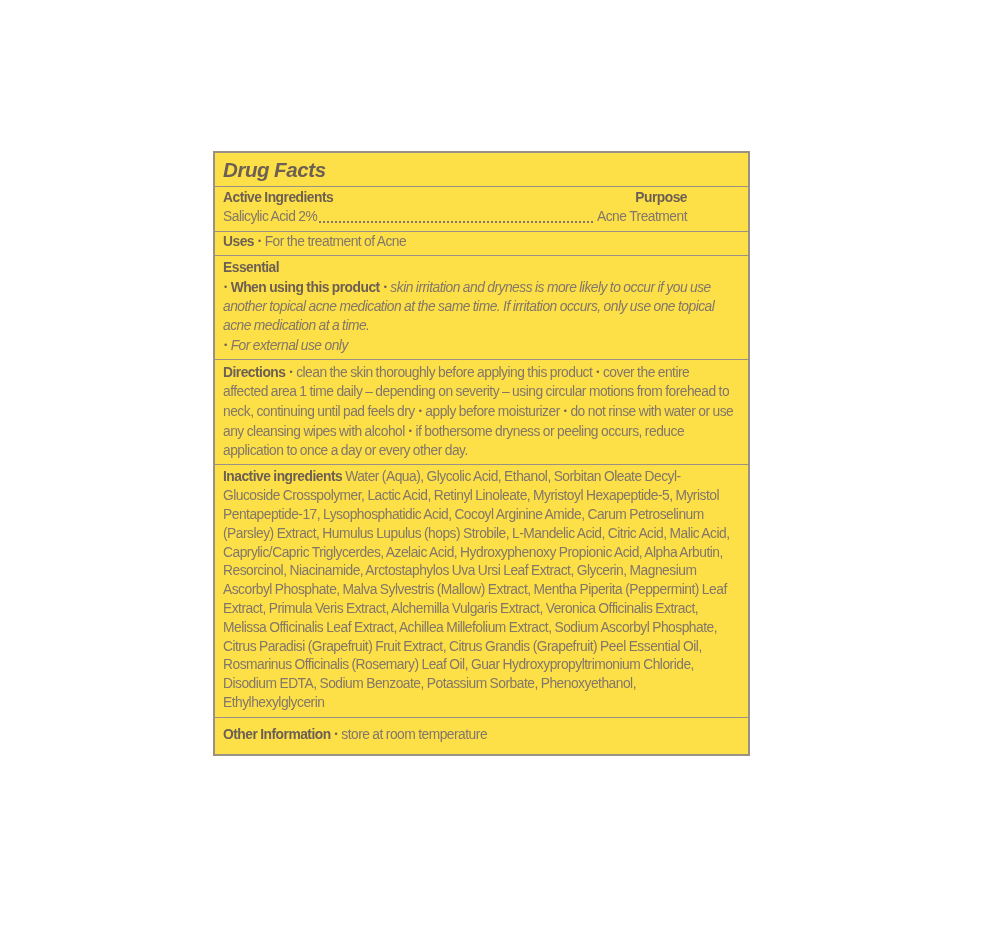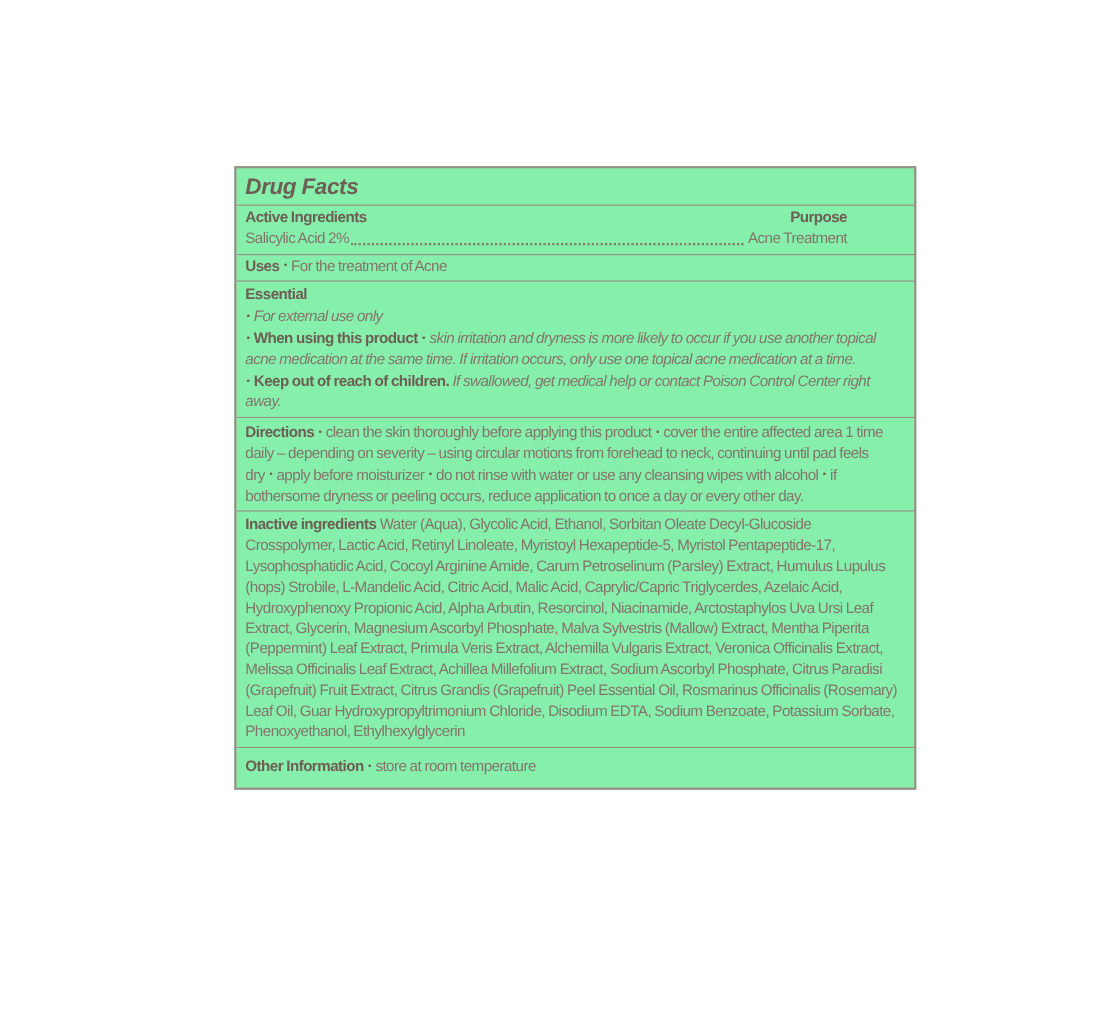--- a/index.html
+++ b/index.html
@@ -14,23 +14,23 @@
     position:relative;
     width:1000px;height:930px;
     background:var(--background);
     font-family:"Liberation Sans", sans-serif;
     color:var(--body);
     overflow:hidden;
   }
   .panel{
     position:absolute;
     left:213px;top:151px;
-    width:620px;
+    width:537px;
     border:2px solid var(--border);
-    background:#86efac;
+    background:#fde047;
   }
   .sec{
     padding:3px 12px 4px 8px;
     font-size:13.8px;
     line-height:18.8px;
     letter-spacing:-0.5px;
     word-spacing:-0.4px;
   }
   .sec + .sec{border-top:1.5px solid var(--border);}
   .h{font-weight:bold;color:var(--heading);}
@@ -88,28 +88,24 @@
       </div>
     </div>
 
     <div class="sec sec-uses line">
       <span class="h">Uses</span><span class="b">•</span><span>For the treatment of Acne</span>
     </div>
 
     <div class="sec sec-warnings">
       <div class="h">Essential</div>
       <div class="line">
-        <span class="b it">•</span><span class="it">For external use only</span>
-      </div>
-      <div class="line">
         <span class="b">•</span><span class="h">When using this product</span><span class="b">•</span><span class="it">skin irritation and dryness is more likely to occur if you use another topical acne medication at the same time. If irritation occurs, only use one topical acne medication at a time.</span>
       </div>
       <div class="line">
-        <span class="b">•</span><span class="h">Keep out of reach of children.</span>
-        <span class="it">If swallowed, get medical help or contact Poison Control Center right away.</span>
+        <span class="b it">•</span><span class="it">For external use only</span>
       </div>
     </div>
 
     <div class="sec sec-directions">
       <p class="para line"><span class="h">Directions</span><span class="b">•</span><span>clean the skin thoroughly before applying this product</span><span class="b">•</span><span>cover the entire affected area 1 time daily – depending on severity –  using circular motions from forehead to neck, continuing until pad feels dry</span><span class="b">•</span><span>apply before moisturizer</span><span class="b">•</span><span>do not rinse with water or use any cleansing wipes with alcohol</span><span class="b">•</span><span>if bothersome dryness or peeling occurs, reduce application to once a day or every other day.</span></p>
     </div>
 
     <div class="sec sec-inactive">
       <p class="para"><span class="h">Inactive ingredients</span>
         <span>Water (Aqua), Glycolic Acid, Ethanol, Sorbitan Oleate Decyl-Glucoside Crosspolymer, Lactic Acid, Retinyl Linoleate, Myristoyl Hexapeptide-5, Myristol Pentapeptide-17, Lysophosphatidic Acid, Cocoyl Arginine Amide, Carum Petroselinum (Parsley) Extract, Humulus Lupulus (hops) Strobile, L-Mandelic Acid, Citric Acid, Malic Acid, Caprylic/Capric Triglycerdes, Azelaic Acid, Hydroxyphenoxy Propionic Acid, Alpha Arbutin, Resorcinol, Niacinamide, Arctostaphylos Uva Ursi Leaf Extract, Glycerin, Magnesium Ascorbyl Phosphate, Malva Sylvestris (Mallow) Extract, Mentha Piperita (Peppermint) Leaf Extract, Primula Veris Extract, Alchemilla Vulgaris Extract, Veronica Officinalis Extract, Melissa Officinalis Leaf Extract, Achillea Millefolium Extract, Sodium Ascorbyl Phosphate, Citrus Paradisi (Grapefruit) Fruit Extract, Citrus Grandis (Grapefruit) Peel Essential Oil, Rosmarinus Officinalis (Rosemary) Leaf Oil, Guar Hydroxypropyltrimonium Chloride, Disodium EDTA, Sodium Benzoate, Potassium Sorbate, Phenoxyethanol, Ethylhexylglycerin</span></p>

